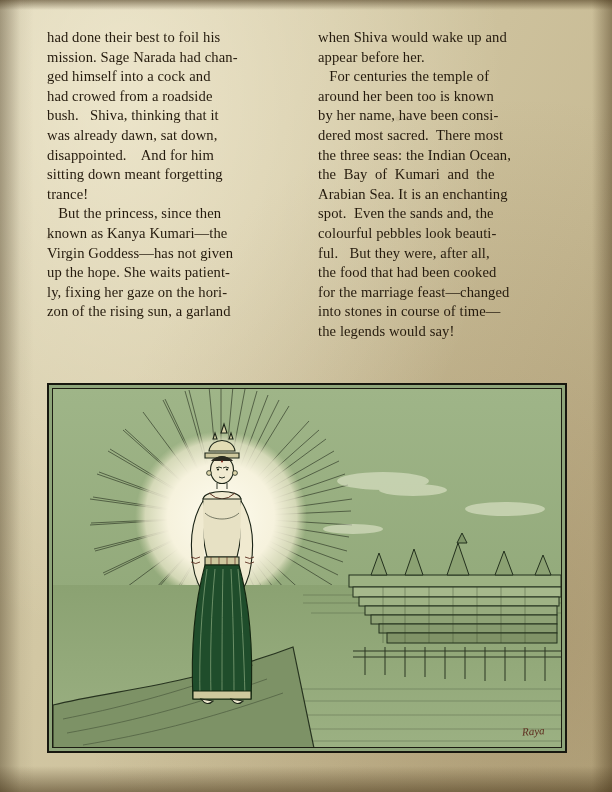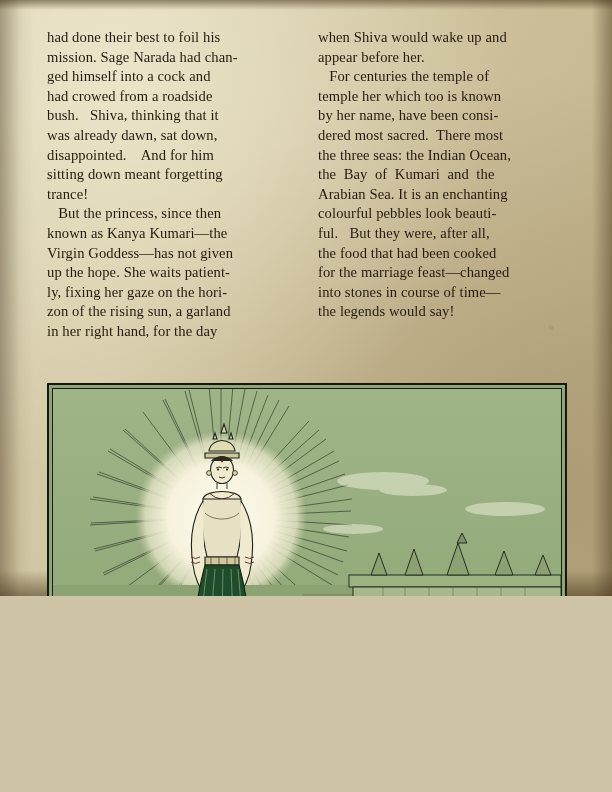--- a/index.html
+++ b/index.html
@@ -11,21 +11,21 @@
     height: 792px;
     background: #cfc5a6;
     font-family: "Liberation Serif", serif;
     overflow: hidden;
   }
 
   
   #page {
     position: relative;
     width: 612px;
-    height: 596px;
+    height: 792px;
     background:
       radial-gradient(ellipse at 20% 12%, rgba(255,250,230,0.55) 0%, rgba(255,250,230,0) 55%),
       radial-gradient(ellipse at 85% 80%, rgba(120,95,55,0.30) 0%, rgba(120,95,55,0) 60%),
       linear-gradient(115deg, #d8cfae 0%, #d2c7a3 35%, #c8bb95 70%, #bdae87 100%);
     box-sizing: border-box;
     overflow: hidden;
   }
   
   #page:before {
     content: "";
@@ -137,33 +137,33 @@
       <span class="para-line">was already dawn, sat down,</span>
       <span class="para-line">disappointed.    And for him</span>
       <span class="para-line">sitting down meant forgetting</span>
       <span class="para-line">trance!</span>
       <span class="para-line">   But the princess, since then</span>
       <span class="para-line">known as Kanya Kumari—the</span>
       <span class="para-line">Virgin Goddess—has not given</span>
       <span class="para-line">up the hope. She waits patient-</span>
       <span class="para-line">ly, fixing her gaze on the hori-</span>
       <span class="para-line">zon of the rising sun, a garland</span>
-      <span class="para-line">in her right hand, for the day</span>
     </div>
 
     <div class="column">
       <span class="para-line">when Shiva would wake up and</span>
       <span class="para-line">appear before her.</span>
       <span class="para-line">   For centuries the temple of</span>
-      <span class="para-line">temple her which too is known</span>
+      <span class="para-line">around her been too is known</span>
       <span class="para-line">by her name, have been consi-</span>
       <span class="para-line">dered most sacred.  There most</span>
       <span class="para-line">the three seas: the Indian Ocean,</span>
       <span class="para-line">the  Bay  of  Kumari  and  the</span>
       <span class="para-line">Arabian Sea. It is an enchanting</span>
+      <span class="para-line">spot.  Even the sands and, the</span>
       <span class="para-line">colourful pebbles look beauti-</span>
       <span class="para-line">ful.   But they were, after all,</span>
       <span class="para-line">the food that had been cooked</span>
       <span class="para-line">for the marriage feast—changed</span>
       <span class="para-line">into stones in course of time—</span>
       <span class="para-line">the legends would say!</span>
     </div>
 
   </div>
 

